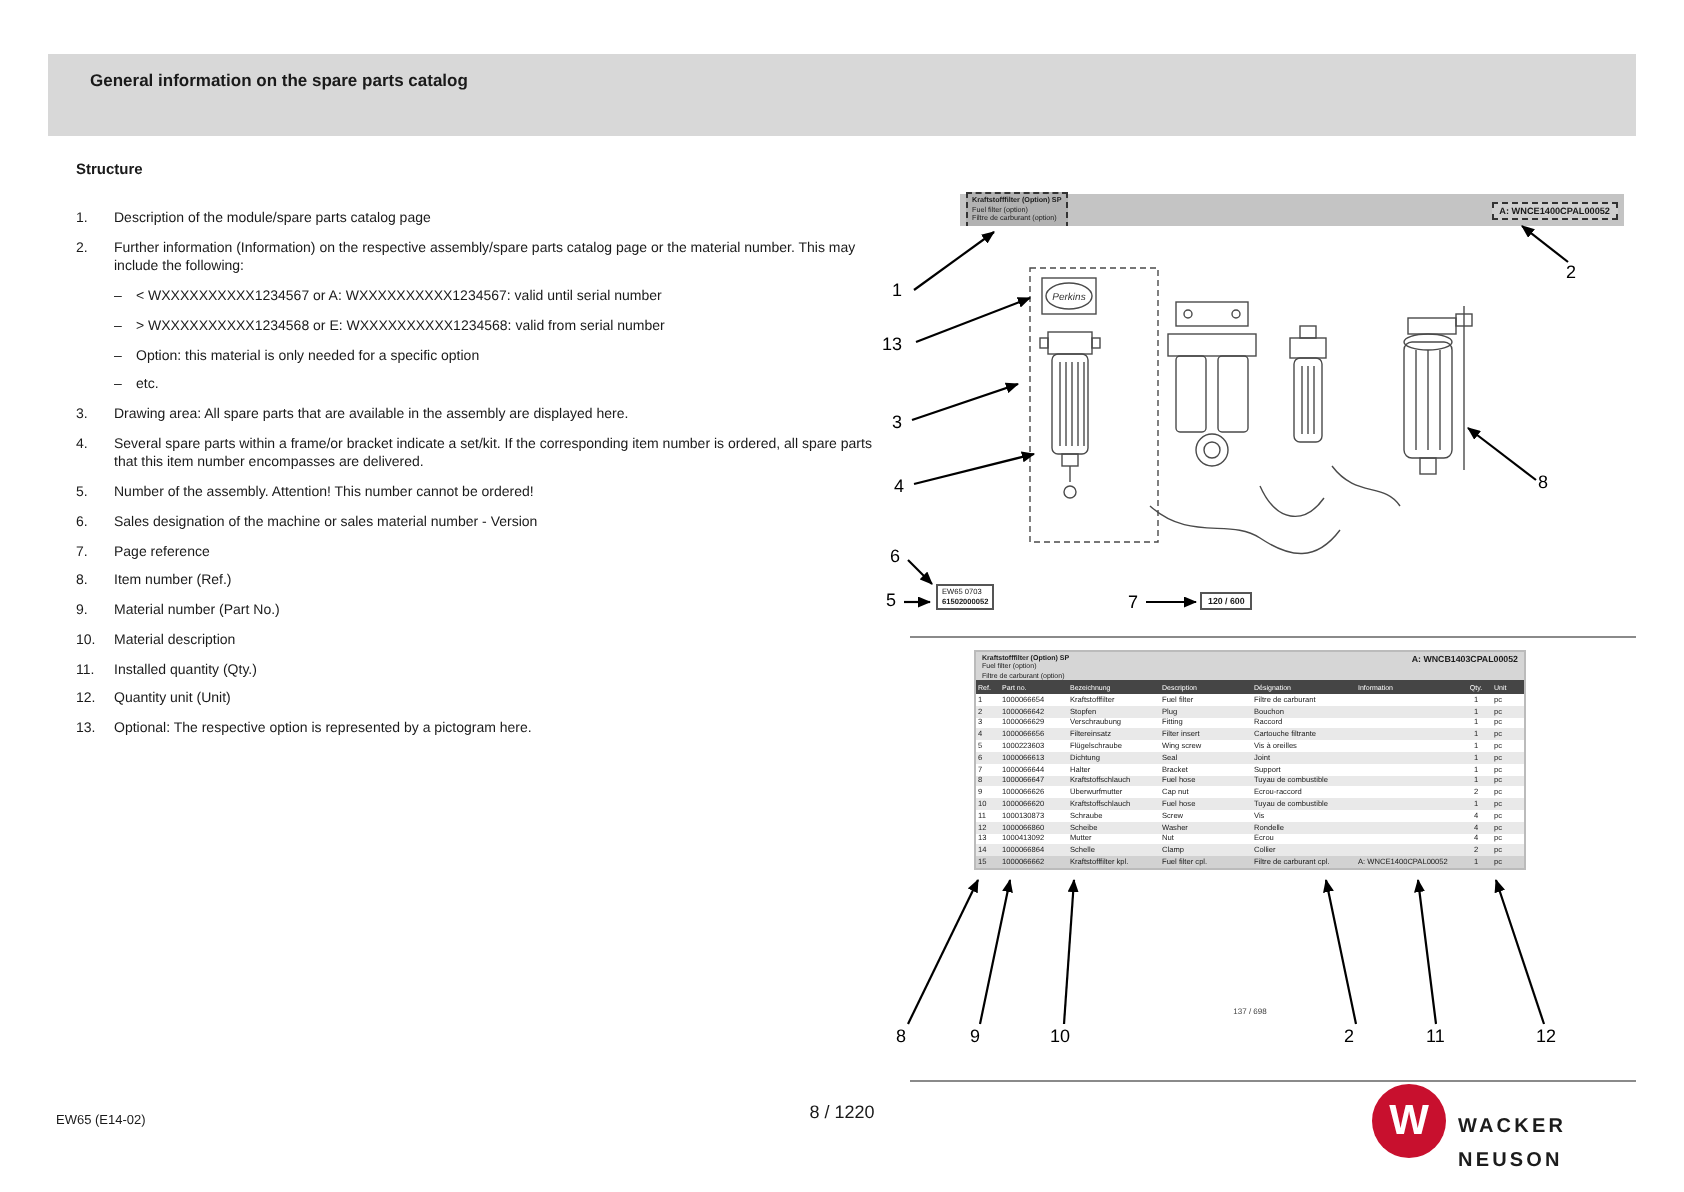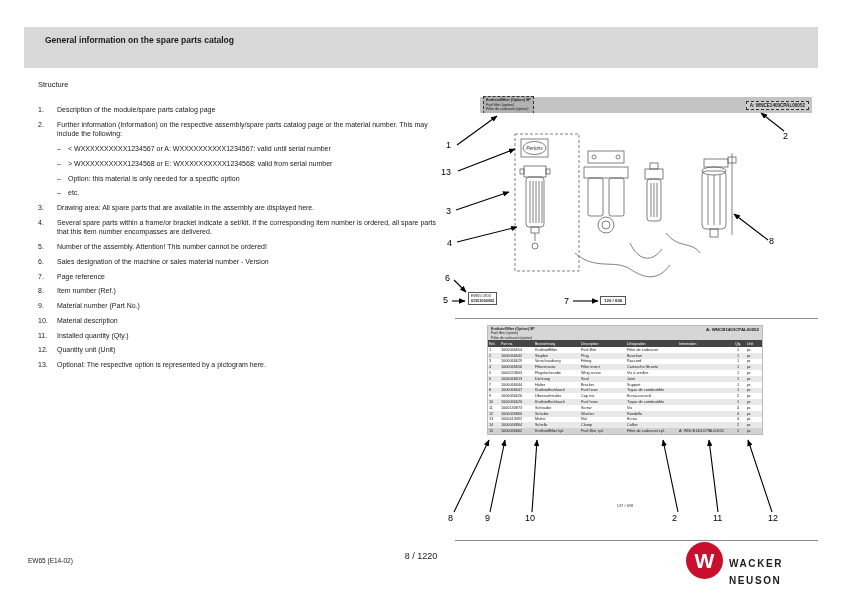--- a/index.html
+++ b/index.html
@@ -5,21 +5,21 @@
   * { margin:0; padding:0; box-sizing:border-box; }
   html,body { width:842px; height:596px; }
   body { position:relative; background:#ffffff; font-family:"Liberation Sans", sans-serif; color:#1a1a1a; overflow:hidden; }
 
   .abs { position:absolute; }
 
   
   .title-bar { left:24px; top:27px; width:794px; height:41px; background:#d8d8d8; padding:8px 21px; font-size:8.5px; font-weight:bold; }
 
   
-  .section-heading { left:38px; top:80px; font-size:7.5px; font-weight:normal; }
+  .section-heading { left:38px; top:80px; font-size:7.5px; font-weight:bold; }
   .structure-list { left:38px; top:105px; width:404px; font-size:7px; line-height:1.39; }
   .li { display:flex; margin-bottom:5px; }
   .li .n { width:19px; flex:none; }
   .li .t { flex:1; }
   .subs { margin-left:19px; }
   .sub { display:flex; margin-bottom:5px; }
   .sub .d { width:11px; flex:none; }
   .sub .t { flex:1; }
 
   

